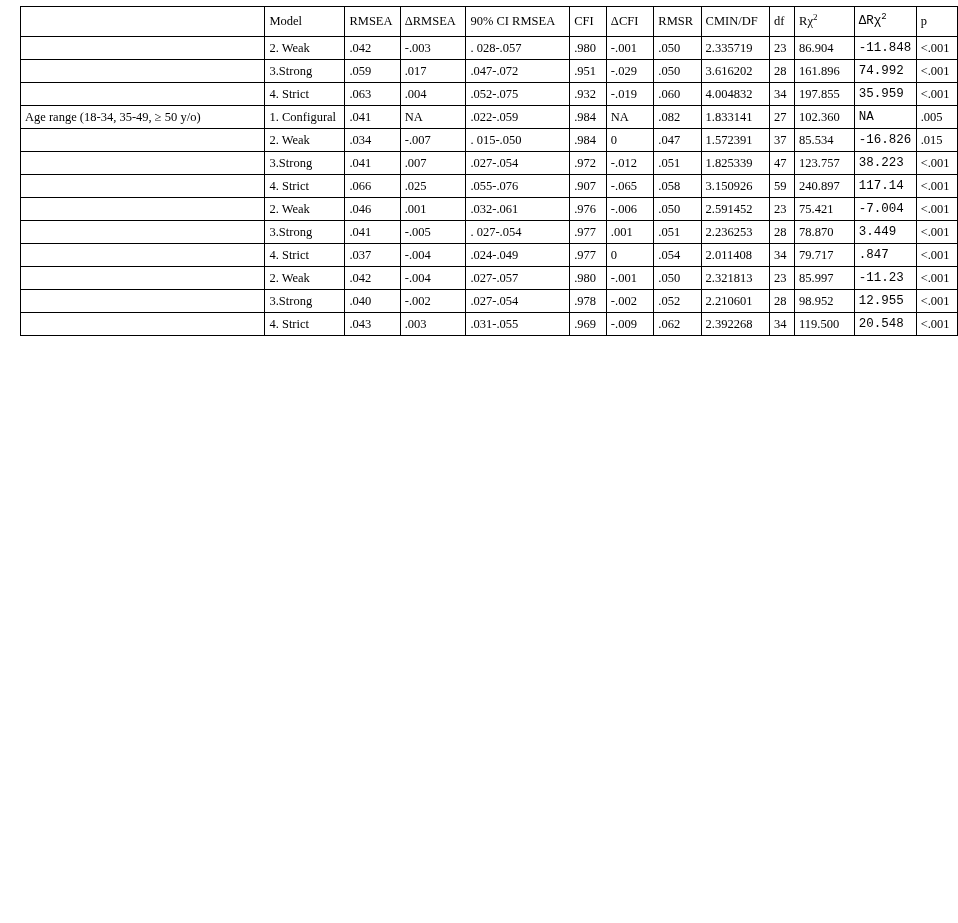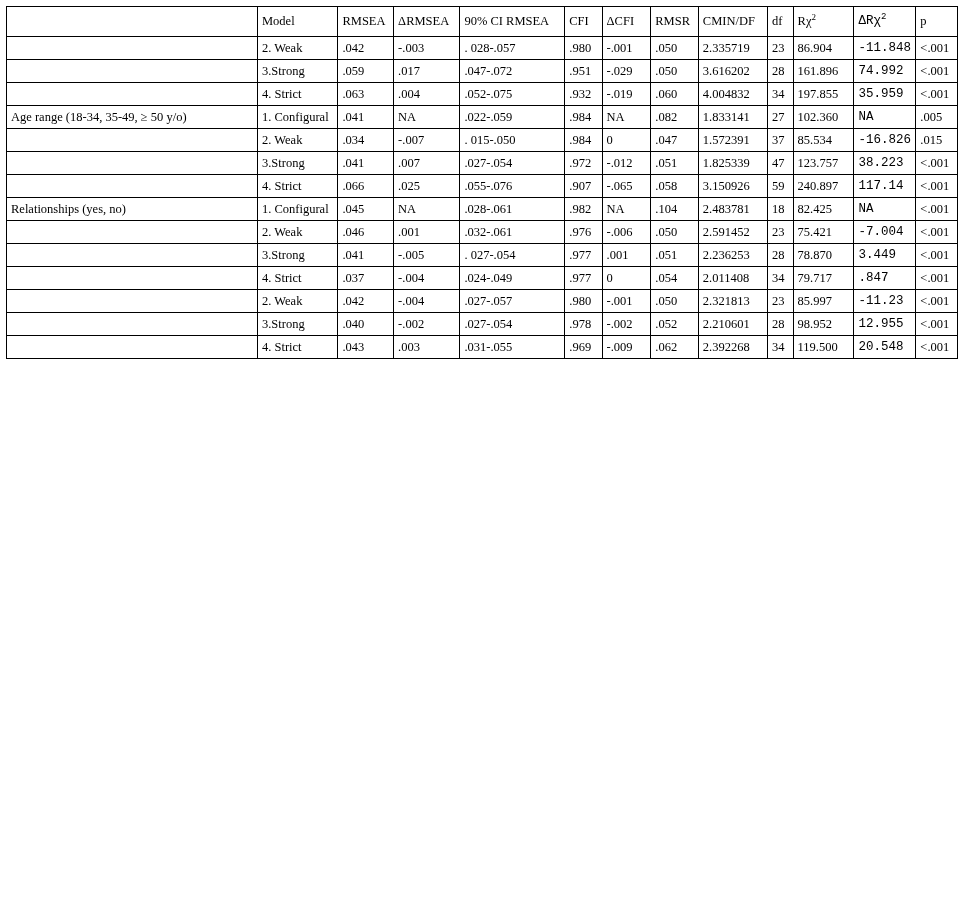--- a/index.html
+++ b/index.html
@@ -7,21 +7,21 @@
     padding: 0;
     background: #ffffff;
   }
   body {
     width: 958px;
     height: 923px;
     font-family: "Liberation Serif", serif;
     color: #000000;
   }
   .table-wrap {
-    padding: 6px 0 0 6px;
+    padding: 6px 0 0 20px;
   }
   table.measurement-invariance {
     border-collapse: collapse;
     border: 1px solid #000000;
     table-layout: fixed;
     font-size: 12.5px;
     line-height: 1.15;
   }
   table.measurement-invariance td,
   table.measurement-invariance th {
@@ -175,35 +175,20 @@
         <td class="col-cfi">.907</td>
         <td class="col-dcfi">-.065</td>
         <td class="col-rmsr">.058</td>
         <td class="col-cmin">3.150926</td>
         <td class="col-df">59</td>
         <td class="col-rx">240.897</td>
         <td class="col-drx">117.14</td>
         <td class="col-p">&lt;.001</td>
       </tr>
       <tr>
-        <td class="col-group">Relationships (yes, no)</td>
-        <td class="col-model">1. Configural</td>
-        <td class="col-rmsea">.045</td>
-        <td class="col-drmsea">NA</td>
-        <td class="col-ci">.028-.061</td>
-        <td class="col-cfi">.982</td>
-        <td class="col-dcfi">NA</td>
-        <td class="col-rmsr">.104</td>
-        <td class="col-cmin">2.483781</td>
-        <td class="col-df">18</td>
-        <td class="col-rx">82.425</td>
-        <td class="col-drx">NA</td>
-        <td class="col-p">&lt;.001</td>
-      </tr>
-      <tr>
         <td class="col-group"></td>
         <td class="col-model">2. Weak</td>
         <td class="col-rmsea">.046</td>
         <td class="col-drmsea">.001</td>
         <td class="col-ci">.032-.061</td>
         <td class="col-cfi">.976</td>
         <td class="col-dcfi">-.006</td>
         <td class="col-rmsr">.050</td>
         <td class="col-cmin">2.591452</td>
         <td class="col-df">23</td>

